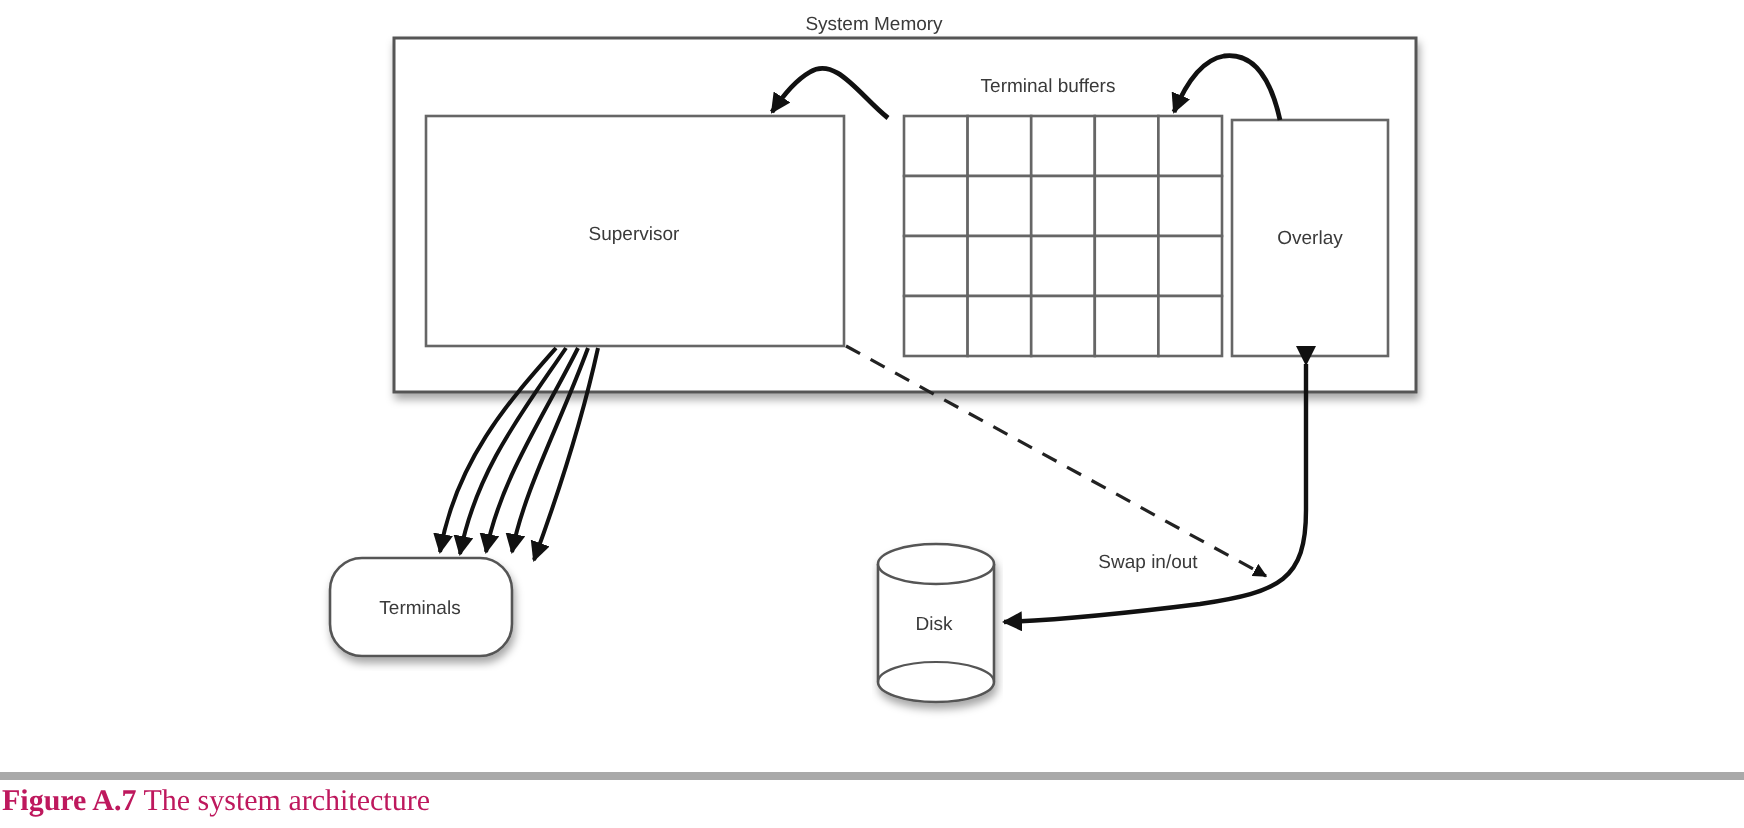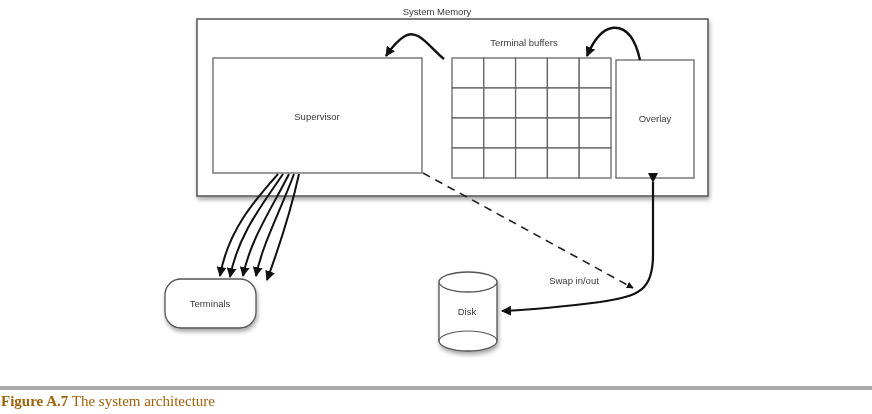--- a/index.html
+++ b/index.html
@@ -1,20 +1,20 @@
 <!DOCTYPE html>
 <html><head>
   <meta charset="utf-8">
   <style>
     html, body { margin: 0; padding: 0; background: #ffffff; }
     body { width: 872px; height: 414px; position: relative; overflow: hidden; }
     #diagram { position: absolute; left: 0; top: 0; width: 872px; height: 385px; }
     .lbl { font-family: "Liberation Sans", sans-serif; font-size: 9.5px; fill: #3a3a3a; }
     .rule { position: absolute; left: 0; top: 386px; width: 872px; height: 4px; background: #a9a9a9; }
-    .caption { position: absolute; left: 1px; top: 393px; font-family: "Liberation Serif", serif; font-size: 15px; color: #a16207; white-space: nowrap; }
+    .caption { position: absolute; left: 1px; top: 393px; font-family: "Liberation Serif", serif; font-size: 15px; color: #be185d; white-space: nowrap; }
     .caption .fig { font-weight: bold; }
   </style>
 </head>
 <body>
 
 <svg id="diagram" viewBox="0 0 872 385" xmlns="http://www.w3.org/2000/svg">
   <defs>
     <marker id="ah" viewBox="0 0 10 10" refX="9" refY="5" markerWidth="7" markerHeight="7" orient="auto-start-reverse" markerUnits="userSpaceOnUse">
       <path d="M0,0 L10,5 L0,10 z" fill="#111"></path>
     </marker>

